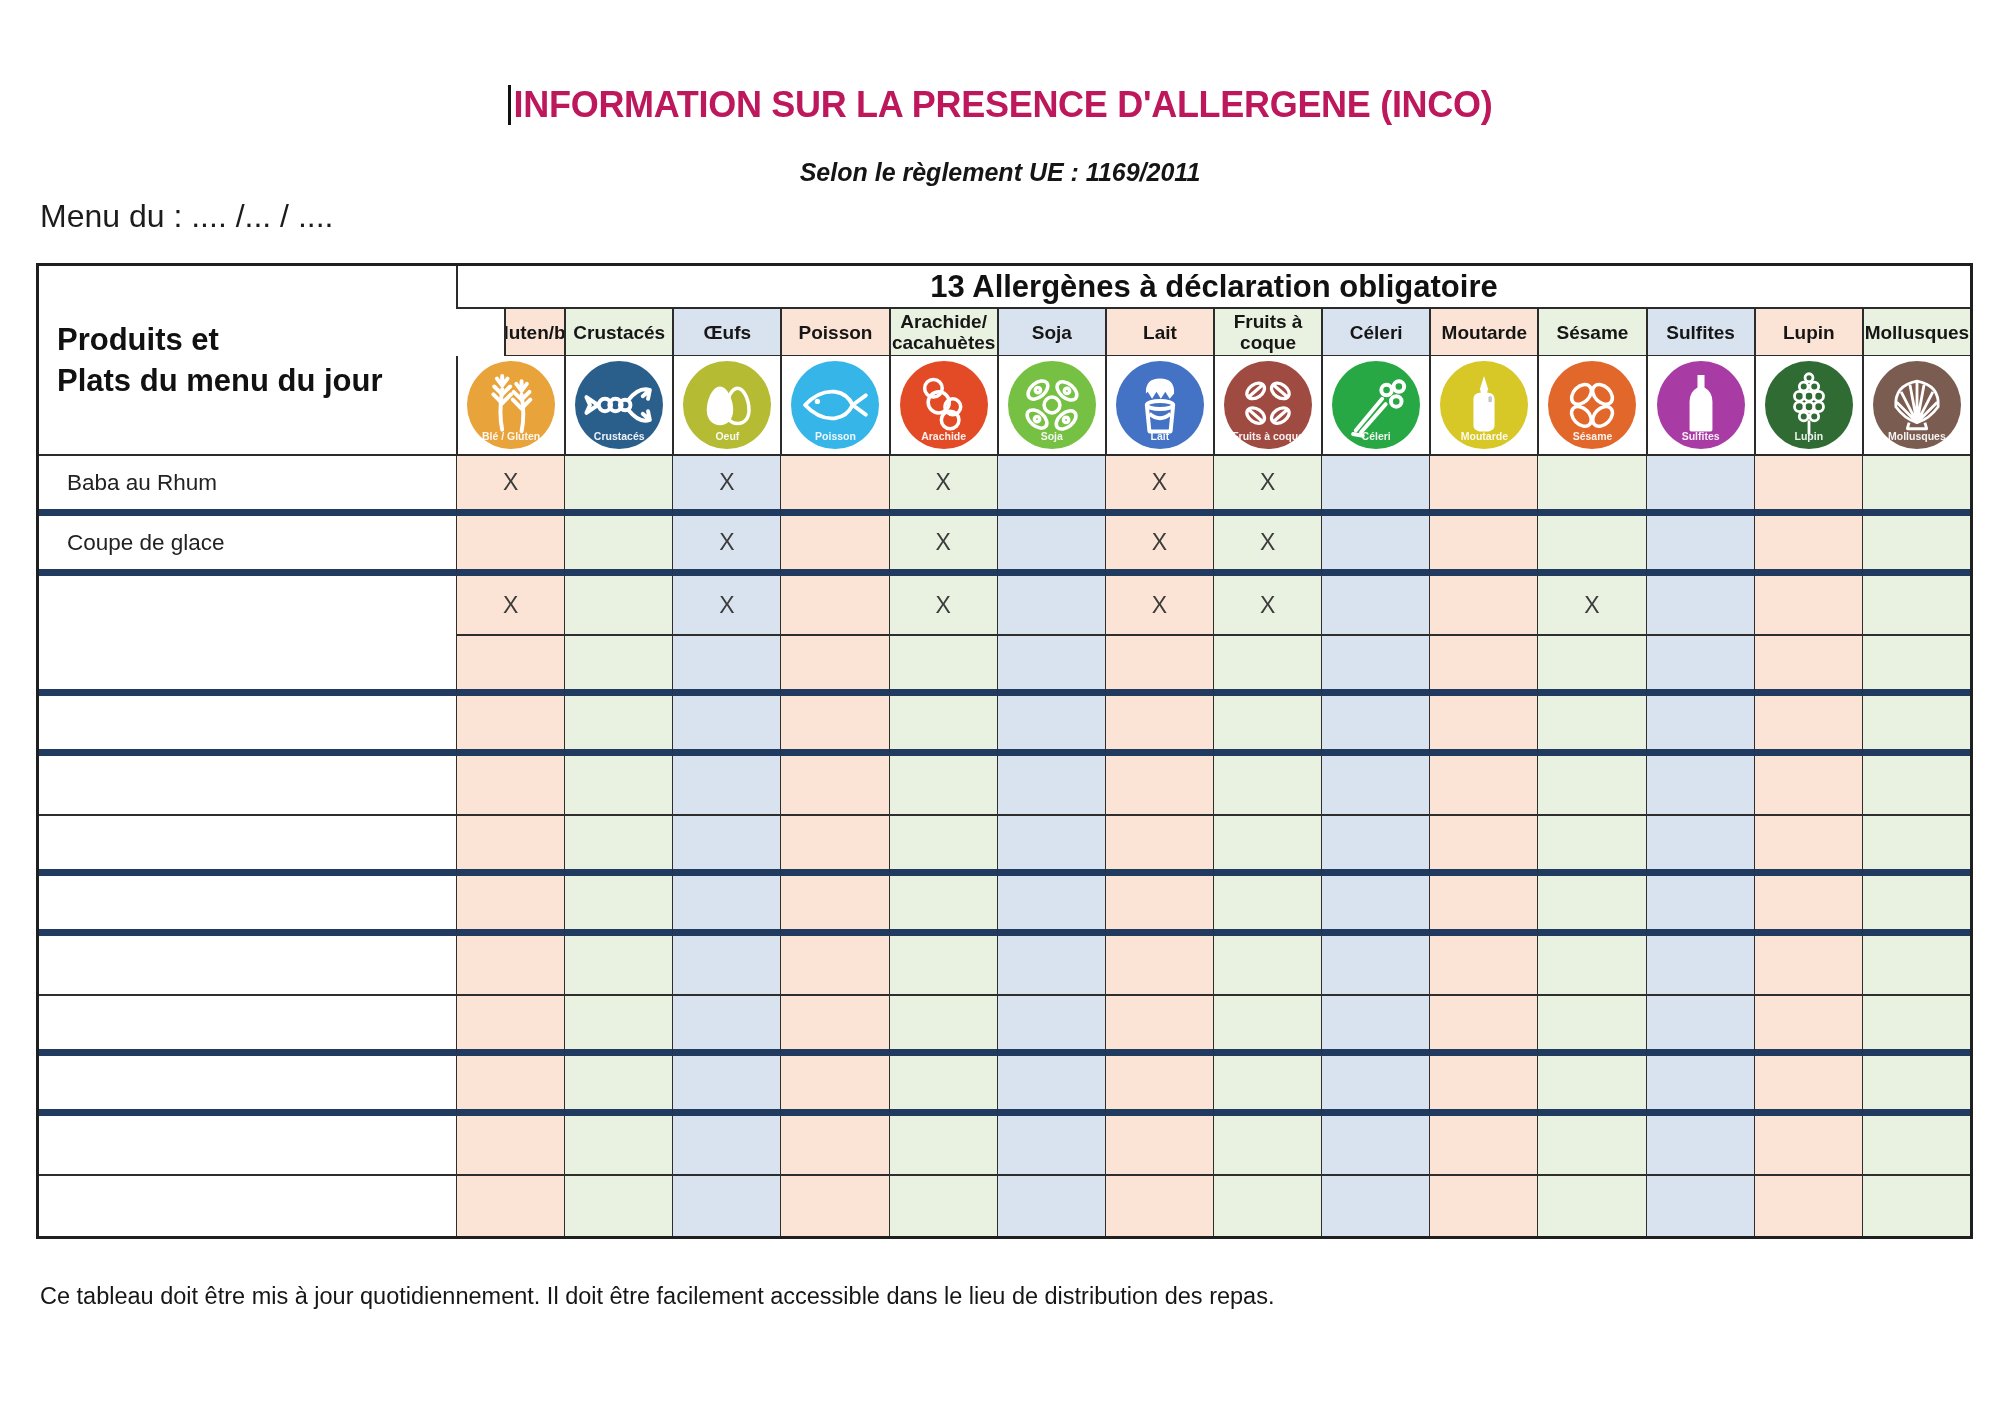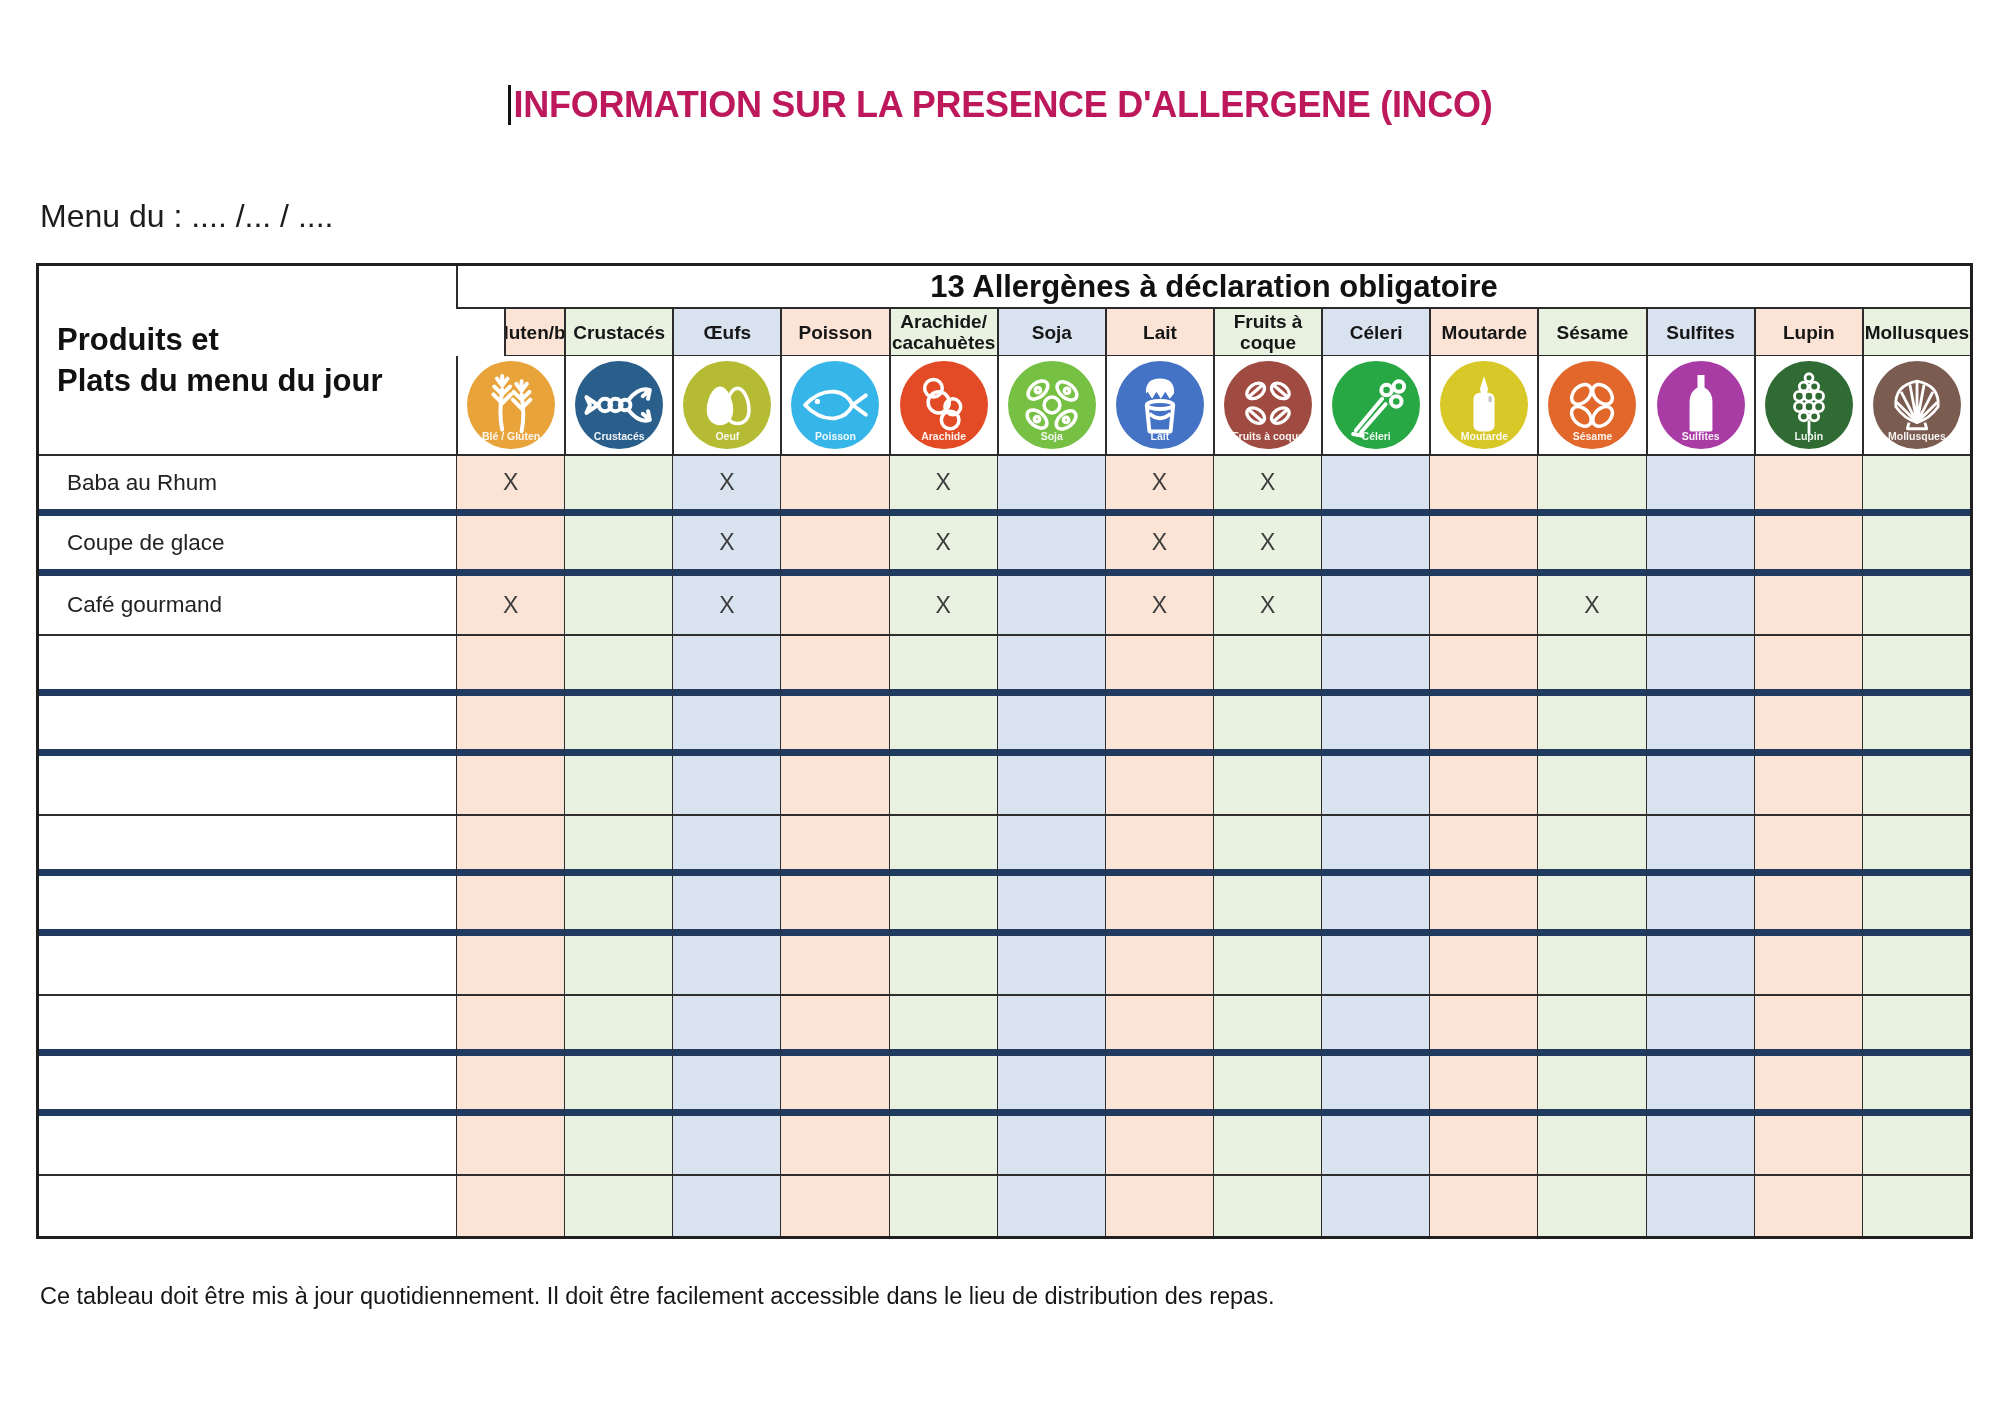--- a/index.html
+++ b/index.html
@@ -73,20 +73,21 @@
   .footer{position:absolute;top:1278px;left:40px;width:1920px;}
   .footer p{margin:0;font-size:23.5px;line-height:36px;color:#161616;}
 </style>
 </head>
 <body>
 
 <div class="page">
 
   <div class="doc-title"><span class="cursor-bar"></span><span>INFORMATION SUR LA PRESENCE D'ALLERGENE (INCO)</span></div>
 
+  <div class="doc-subtitle">Selon le règlement UE : 1169/2011</div>
 
   <div class="menu-line">Menu du : .... /... / ....</div>
 
   <div class="table-outer">
     <div class="grid" id="grid">
         <div class="cell produits" style="grid-area: 1 / 1 / 4 / 2;">Produits et
 Plats du menu du jour</div>
         <div class="cell band">13 Allergènes à déclaration obligatoire</div>
         <div class="cell strip" style="grid-area: 2 / 2; background: rgb(251, 228, 213); margin-left: 48px;">Gluten/blé</div>
         <div class="cell icon-cell" style="grid-area: 3 / 2;">
@@ -319,21 +320,20 @@
         <div class="cell mark-cell sep-navy" style="grid-area: 5 / 6; background: rgb(233, 241, 224);">X</div>
         <div class="cell mark-cell sep-navy" style="grid-area: 5 / 7; background: rgb(217, 227, 240);"></div>
         <div class="cell mark-cell sep-navy" style="grid-area: 5 / 8; background: rgb(251, 228, 213);">X</div>
         <div class="cell mark-cell sep-navy" style="grid-area: 5 / 9; background: rgb(233, 241, 224);">X</div>
         <div class="cell mark-cell sep-navy" style="grid-area: 5 / 10; background: rgb(217, 227, 240);"></div>
         <div class="cell mark-cell sep-navy" style="grid-area: 5 / 11; background: rgb(251, 228, 213);"></div>
         <div class="cell mark-cell sep-navy" style="grid-area: 5 / 12; background: rgb(233, 241, 224);"></div>
         <div class="cell mark-cell sep-navy" style="grid-area: 5 / 13; background: rgb(217, 227, 240);"></div>
         <div class="cell mark-cell sep-navy" style="grid-area: 5 / 14; background: rgb(251, 228, 213);"></div>
         <div class="cell mark-cell sep-navy" style="grid-area: 5 / 15; background: rgb(233, 241, 224);"></div>
-        <div class="cell name-cell sep-thin" style="grid-area: 6 / 1;">Café gourmand</div>
         <div class="cell mark-cell sep-thin" style="grid-area: 6 / 2; background: rgb(251, 228, 213);">X</div>
         <div class="cell mark-cell sep-thin" style="grid-area: 6 / 3; background: rgb(233, 241, 224);"></div>
         <div class="cell mark-cell sep-thin" style="grid-area: 6 / 4; background: rgb(217, 227, 240);">X</div>
         <div class="cell mark-cell sep-thin" style="grid-area: 6 / 5; background: rgb(251, 228, 213);"></div>
         <div class="cell mark-cell sep-thin" style="grid-area: 6 / 6; background: rgb(233, 241, 224);">X</div>
         <div class="cell mark-cell sep-thin" style="grid-area: 6 / 7; background: rgb(217, 227, 240);"></div>
         <div class="cell mark-cell sep-thin" style="grid-area: 6 / 8; background: rgb(251, 228, 213);">X</div>
         <div class="cell mark-cell sep-thin" style="grid-area: 6 / 9; background: rgb(233, 241, 224);">X</div>
         <div class="cell mark-cell sep-thin" style="grid-area: 6 / 10; background: rgb(217, 227, 240);"></div>
         <div class="cell mark-cell sep-thin" style="grid-area: 6 / 11; background: rgb(251, 228, 213);"></div>

